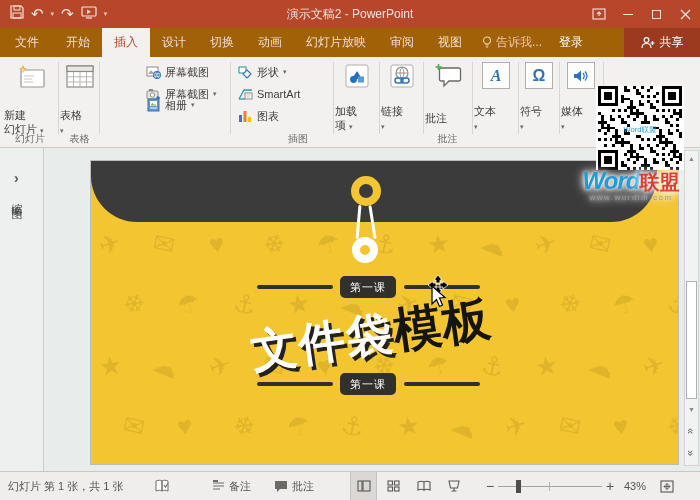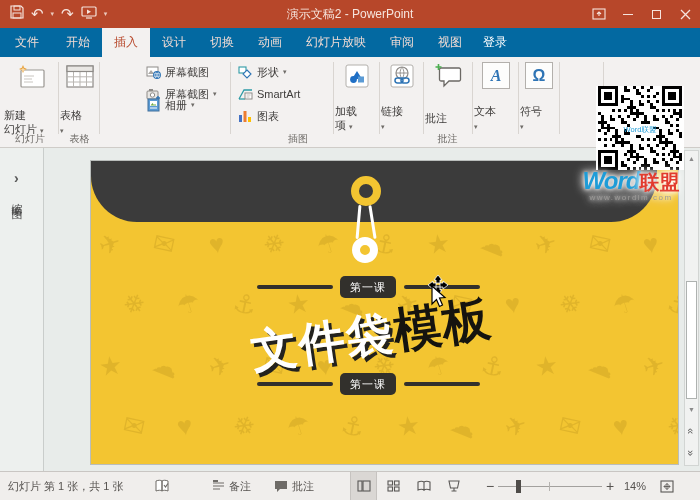--- a/index.html
+++ b/index.html
@@ -12,21 +12,21 @@
   .qat { position:absolute; left:10px; top:0; height:28px; display:flex; align-items:center; gap:7px; }
   .qat .qbtn { color:#F6E4DD; font-size:15px; line-height:28px; cursor:default; }
   .qat .dd-sm { color:#EBC9BC; font-size:7px; }
   .win-title { position:absolute; left:0; right:0; top:0; height:28px; text-align:center; line-height:28px; color:#F6E4DD; font-size:12px; }
   .win-controls { position:absolute; right:0; top:0; height:28px; display:flex; }
   .win-controls .wbtn { width:29px; height:28px; display:flex; align-items:center; justify-content:center; color:#F6E4DD; font-size:13px; }
   .wbtn .mini-bar { width:10px; height:1px; background:#F6E4DD; }
   .wbtn .max-box { width:9px; height:9px; border:1px solid #F6E4DD; }
 
   
-  .tabrow { position:absolute; left:0; top:28px; width:700px; height:29px; background:#0369a1; display:flex; align-items:stretch; }
+  .tabrow { position:absolute; left:0; top:28px; width:700px; height:29px; background:#a16207; display:flex; align-items:stretch; }
   .tab { padding:0 12px; line-height:29px; color:#F2DCD4; font-size:12px; white-space:nowrap; }
   .tab.first { padding:0 15px; }
   .tab.active { background:#F3F1F0; color:#B7472A; }
   .tellme { display:flex; align-items:center; gap:4px; padding:0 8px; color:#EBC3B0; font-size:12px; white-space:nowrap; }
   .signin { line-height:29px; padding:0 9px; color:#FFFFFF; font-size:12px; white-space:nowrap; }
   .share { margin-left:auto; background:#9C3A20; display:flex; align-items:center; justify-content:center; gap:5px; width:76px; color:#FFFFFF; font-size:12px; }
 
   
   .ribbon { position:absolute; left:0; top:57px; width:700px; height:91px; background:#F3F1F0; border-bottom:1px solid #CFCCC8; }
   .rdiv { position:absolute; top:5px; bottom:13px; width:1px; background:#D9D5D1; }
@@ -136,21 +136,36 @@
   <div class="tabrow">
     <span class="tab first">文件</span>
     <span class="tab">开始</span>
     <span class="tab active">插入</span>
     <span class="tab">设计</span>
     <span class="tab">切换</span>
     <span class="tab">动画</span>
     <span class="tab">幻灯片放映</span>
     <span class="tab">审阅</span>
     <span class="tab">视图</span>
+    <span class="tellme">
+      <svg width="10" height="13" viewBox="0 0 10 13">
+          <circle cx="5" cy="4.5" r="3.5" fill="none" stroke="#EED3A8" stroke-width="1.1"></circle>
+          <path d="M3.5 9 h3 M3.8 11 h2.4" stroke="#EED3A8" stroke-width="1.1"></path>
+        </svg>
+      <span>告诉我...</span>
+    </span>
     <span class="signin">登录</span>
+    <span class="share">
+      <svg width="14" height="13" viewBox="0 0 14 13">
+          <circle cx="5.5" cy="4" r="2.4" fill="none" stroke="#fff" stroke-width="1.1"></circle>
+          <path d="M1 12 c0-3 2-4.5 4.5-4.5 S10 9 10 12" fill="none" stroke="#fff" stroke-width="1.1"></path>
+          <path d="M11.5 5 v4 M9.5 7 h4" stroke="#fff" stroke-width="1.2"></path>
+        </svg>
+      <span>共享</span>
+    </span>
   </div>
 
   <div class="ribbon">
 
     <div class="bigbtn" style="left:4px;width:52px;">
       <svg style="position:absolute;left:12px;top:7px;" width="30" height="28" viewBox="0 0 30 28">
         <rect x="5" y="6" width="23" height="17" rx="1" fill="#FFFFFF" stroke="#9A9792" stroke-width="1.2"></rect>
         <path d="M8 12 h10 M8 15 h8 M8 18 h9" stroke="#C8C5C0" stroke-width="1"></path>
         <path d="M7 1 l1.2 2.8 L11 5 l-2.8 1.2 L7 9 l-1.2-2.8 L3 5 l2.8-1.2 z" fill="#E8A23C"></path>
         <path d="M7 3.2 l.8 1.8 1.8 .8 -1.8 .8 -.8 1.8 -.8-1.8 -1.8-.8 1.8-.8 z" fill="#F7D9A8"></path>
@@ -274,20 +289,30 @@
 
     <div class="bigbtn" style="left:520px;width:37px;">
       <span class="iconbox" style="left:5px;top:5px;">
           <span class="omega">Ω</span>
         </span>
       <span class="biglbl" style="top:48px;">符号</span>
       <span class="biglbl" style="top:62px;"><span class="dd">▾</span></span>
     </div>
     <div class="rdiv" style="left:559px;"></div>
 
+    <div class="bigbtn" style="left:561px;width:40px;">
+      <span class="iconbox" style="left:6px;top:5px;">
+        <svg width="16" height="14" viewBox="0 0 16 14">
+            <path d="M1 5 h3 l4-3.5 v11 L4 9 H1 z" fill="#2E74B5"></path>
+            <path d="M10 4 c1.5 1.8 1.5 4.2 0 6 M12 2.5 c2.5 2.8 2.5 6.2 0 9" fill="none" stroke="#2E74B5" stroke-width="1.2"></path>
+          </svg>
+      </span>
+      <span class="biglbl" style="top:48px;">媒体</span>
+      <span class="biglbl" style="top:62px;"><span class="dd">▾</span></span>
+    </div>
     <div class="rdiv" style="left:603px;"></div>
 
     <span class="glabel" style="left:4px;width:52px;">幻灯片</span>
     <span class="glabel" style="left:60px;width:39px;">表格</span>
     <span class="glabel" style="left:248px;width:100px;">插图</span>
     <span class="glabel" style="left:425px;width:45px;">批注</span>
 
     <span class="collapse-chev">∧</span>
   </div>
 
@@ -659,21 +684,21 @@
           <path d="M2 1 h10 l-1.5 7 h-7 z" fill="none" stroke="#5A5856" stroke-width="1.1"></path>
           <path d="M7 8 v3 M4.5 11 h5" stroke="#5A5856" stroke-width="1.1"></path>
         </svg>
     </span>
 
     <span class="zoom-btn" style="left:486px;">−</span>
     <span class="zoom-track"></span>
     <span class="zoom-tick"></span>
     <span class="zoom-thumb"></span>
     <span class="zoom-btn" style="left:606px;">+</span>
-    <span class="sb-item" style="left:624px;">14%</span>
+    <span class="sb-item" style="left:624px;">43%</span>
     <span class="sb-item" style="left:660px;">
       <svg width="14" height="13" viewBox="0 0 14 13">
           <rect x="1" y="1" width="12" height="11" fill="none" stroke="#5A5856" stroke-width="1.1"></rect>
           <path d="M7 3.5 v6 M4 6.5 h6 M7 3.5 l-1.5 1.5 M7 3.5 l1.5 1.5 M7 9.5 l-1.5-1.5 M7 9.5 l1.5-1.5 M4 6.5 l1.5-1.5 M4 6.5 l1.5 1.5 M10 6.5 l-1.5-1.5 M10 6.5 l-1.5 1.5" stroke="#5A5856" stroke-width=".9" fill="none"></path>
         </svg>
     </span>
   </div>
 
 </div>
 

